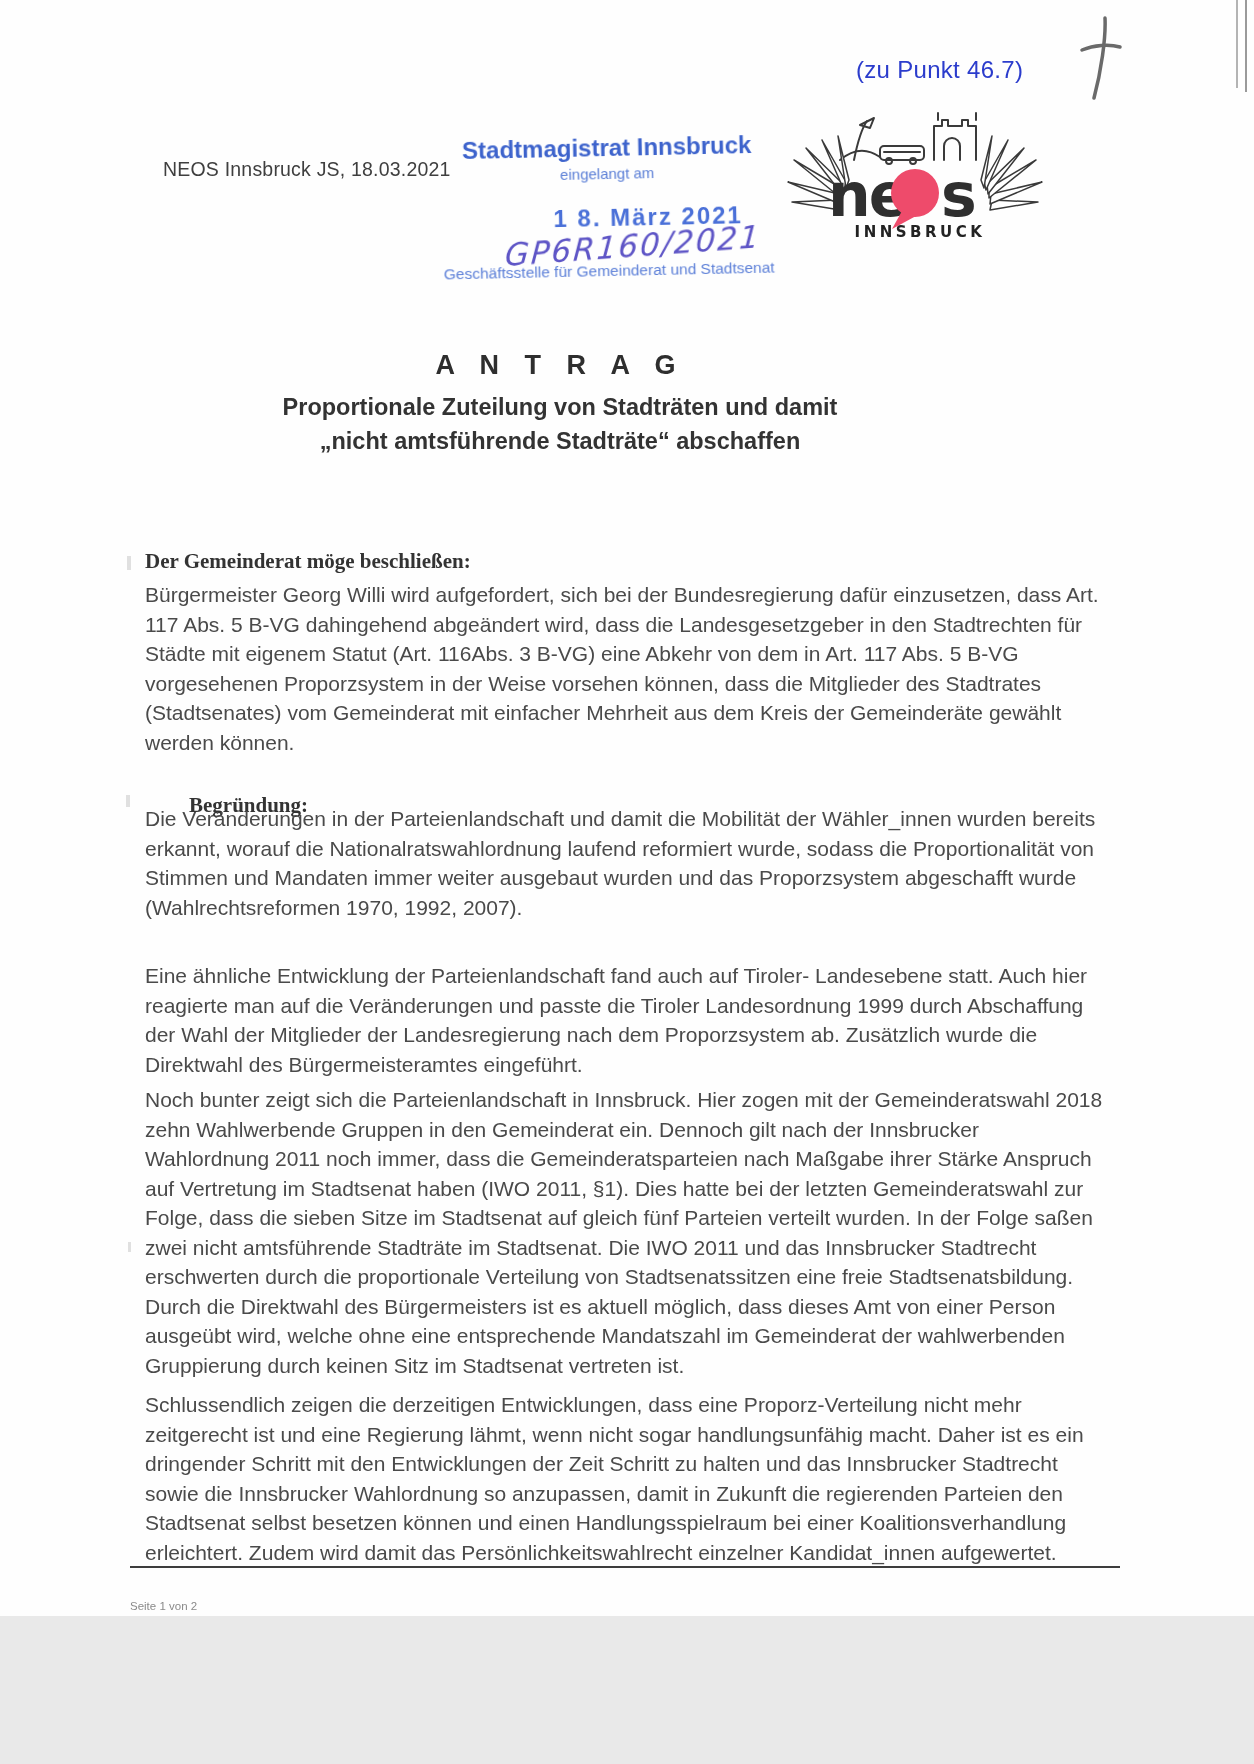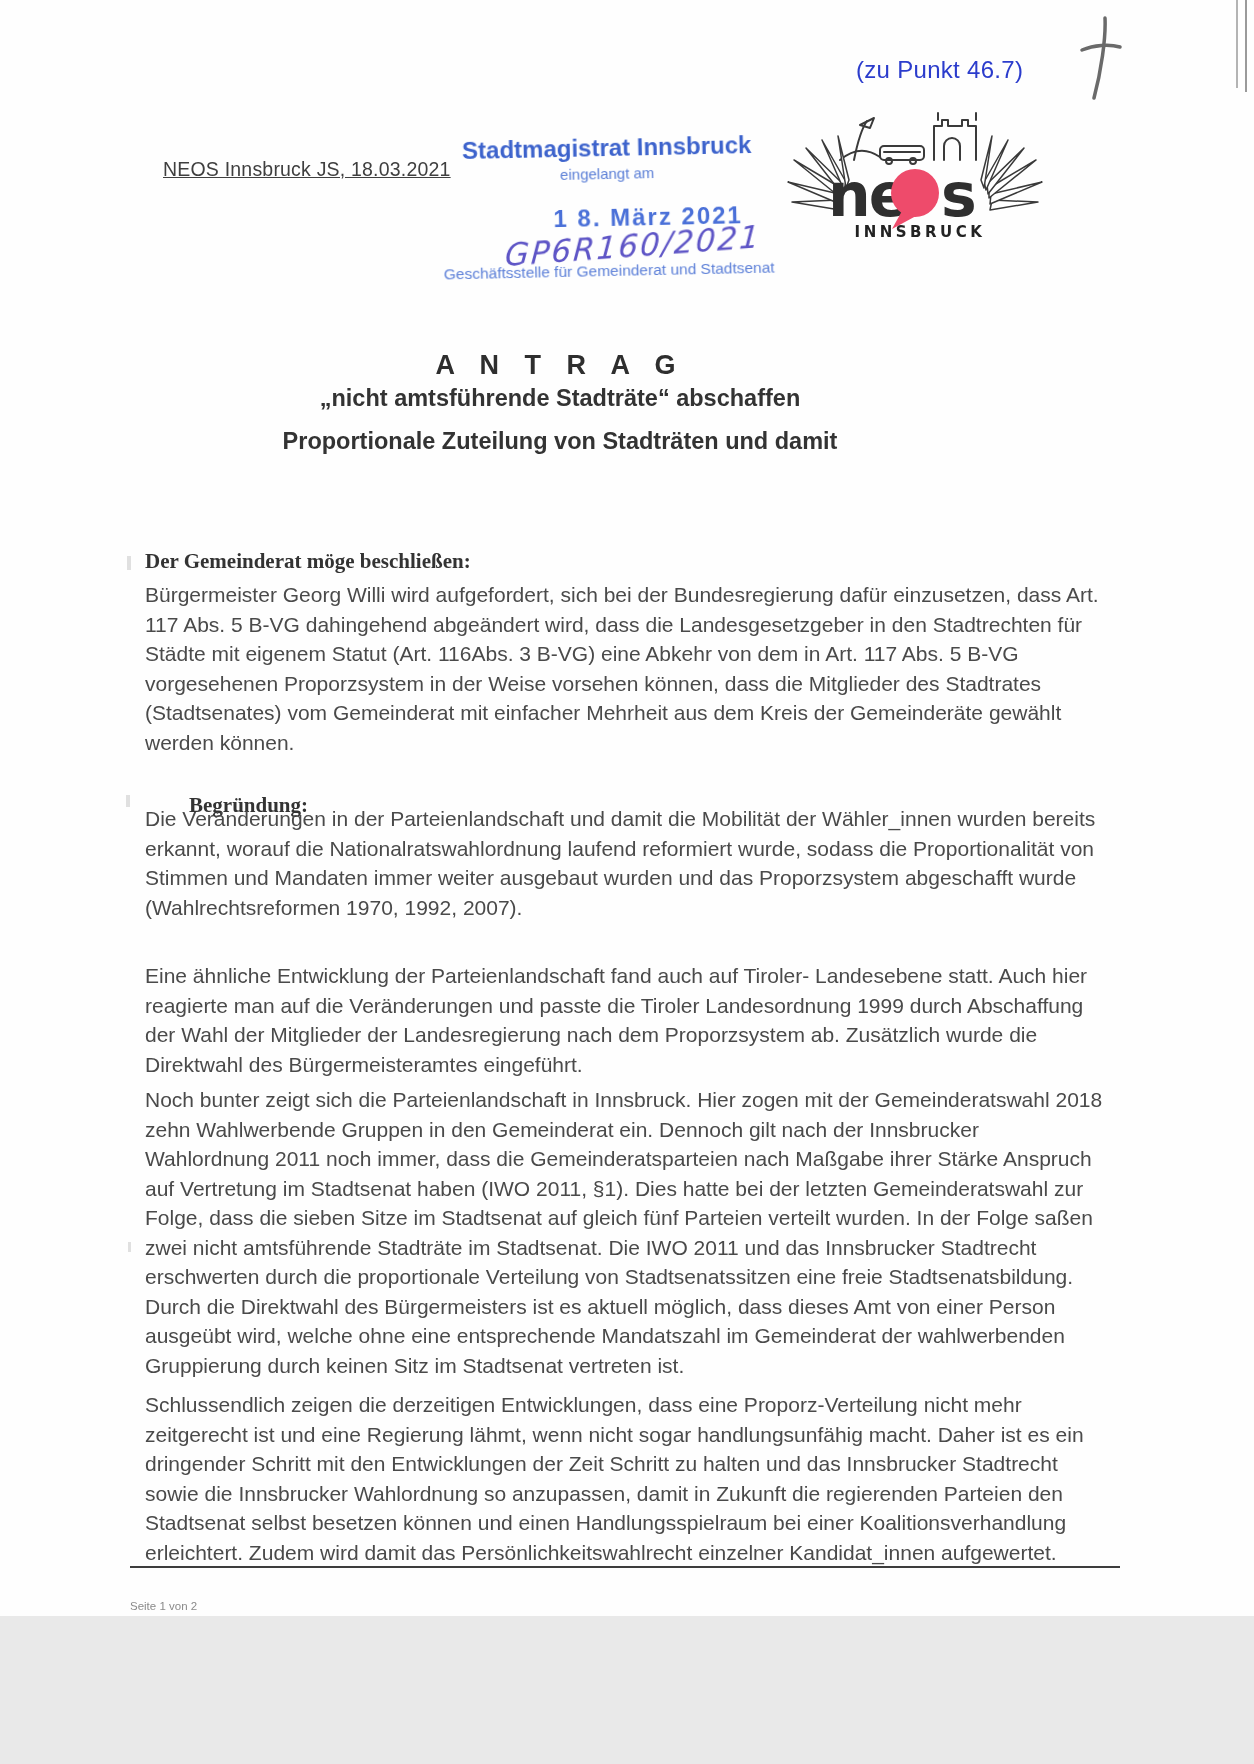--- a/index.html
+++ b/index.html
@@ -5,21 +5,21 @@
   html,body{margin:0;padding:0;background:#e9e9e9;}
   #page{
     position:relative;width:1254px;height:1616px;margin:0 auto;
     background:#fefefe;overflow:hidden;
     font-family:"Liberation Sans",sans-serif;color:#4a4a4a;
   }
   
   .ref-note{position:absolute;left:856px;top:56px;font-size:24px;color:#2b3ccc;letter-spacing:.3px;}
   .mark7{position:absolute;left:1078px;top:14px;}
   
-  .sender{position:absolute;left:163px;top:158px;font-size:19.5px;color:#3f3f3f;letter-spacing:.2px;text-decoration:underline;}
+  .sender{position:absolute;left:163px;top:158px;font-size:19.5px;color:#3f3f3f;letter-spacing:.2px;}
   .stamp{position:absolute;left:438px;top:134px;width:340px;height:150px;text-align:center;
          transform:rotate(-1.2deg);filter:blur(.35px);}
   .stamp .authority{position:absolute;top:0;left:0;right:0;font-size:24px;font-weight:700;color:#3d63cc;}
   .stamp .received{position:absolute;top:31px;left:0;right:0;font-size:15px;color:#5a7ed6;}
   .stamp .sdate{position:absolute;top:70px;left:40px;right:-40px;font-size:24px;font-weight:700;
                 letter-spacing:2px;color:#4a70d8;}
   .stamp .regnum{position:absolute;top:94px;left:66px;font-size:31px;font-style:italic;
                  font-family:"DejaVu Sans",sans-serif;color:#5e55c6;letter-spacing:2px;
                  transform:rotate(-3deg) skewX(-8deg);white-space:nowrap;filter:none;}
   .stamp .office{position:absolute;top:128px;left:-10px;right:-10px;font-size:15.5px;color:#5d80d8;}
@@ -119,22 +119,22 @@
           <path d="M118,101 L108,119 L132,106 Z" fill="#ee4b6b" stroke="none"></path>
         </g>
         <text x="157" y="106" font-size="60">s</text>
         <text x="136" y="127" font-size="15" letter-spacing="3.5" text-anchor="middle" fill="#222222">INNSBRUCK</text>
       </g>
     </svg>
   </div>
 
   <div class="title-block">
     <div class="h1">A N T R A G</div>
+    <div class="sub">Proportionale Zuteilung von Stadträten und damit</div>
     <div class="sub" style="margin-top:0;">„nicht amtsführende Stadträte“ abschaffen</div>
-    <div class="sub">Proportionale Zuteilung von Stadträten und damit</div>
   </div>
 
   <div class="sec-head" style="top:549px;">Der Gemeinderat möge beschließen:</div>
   <div class="para" style="top:580px;">Bürgermeister Georg Willi wird aufgefordert, sich bei der Bundesregierung dafür einzusetzen, dass Art. 117 Abs. 5 B-VG dahingehend abgeändert wird, dass die Landesgesetzgeber in den Stadtrechten für Städte mit eigenem Statut (Art. 116Abs. 3 B-VG) eine Abkehr von dem in Art. 117 Abs. 5 B-VG vorgesehenen Proporzsystem in der Weise vorsehen können, dass die Mitglieder des Stadtrates (Stadtsenates) vom Gemeinderat mit einfacher Mehrheit aus dem Kreis der Gemeinderäte gewählt werden können.</div>
 
   <div class="sec-head" style="top:793px;margin-left:44px;">Begründung:</div>
   <div class="para" style="top:804px;">Die Veränderungen in der Parteienlandschaft und damit die Mobilität der Wähler_innen wurden bereits erkannt, worauf die Nationalratswahlordnung laufend reformiert wurde, sodass die Proportionalität von Stimmen und Mandaten immer weiter ausgebaut wurden und das Proporzsystem abgeschafft wurde (Wahlrechtsreformen 1970, 1992, 2007).</div>
   <div class="para" style="top:953px;margin-top:8px;">Eine ähnliche Entwicklung der Parteienlandschaft fand auch auf Tiroler- Landesebene statt. Auch hier reagierte man auf die Veränderungen und passte die Tiroler Landesordnung 1999 durch Abschaffung der Wahl der Mitglieder der Landesregierung nach dem Proporzsystem ab. Zusätzlich wurde die Direktwahl des Bürgermeisteramtes eingeführt.</div>
   <div class="para" style="top:1085px;">Noch bunter zeigt sich die Parteienlandschaft in Innsbruck. Hier zogen mit der Gemeinderatswahl 2018 zehn Wahlwerbende Gruppen in den Gemeinderat ein. Dennoch gilt nach der Innsbrucker Wahlordnung 2011 noch immer, dass die Gemeinderatsparteien nach Maßgabe ihrer Stärke Anspruch auf Vertretung im Stadtsenat haben (IWO 2011, §1). Dies hatte bei der letzten Gemeinderatswahl zur Folge, dass die sieben Sitze im Stadtsenat auf gleich fünf Parteien verteilt wurden. In der Folge saßen zwei nicht amtsführende Stadträte im Stadtsenat. Die IWO 2011 und das Innsbrucker Stadtrecht erschwerten durch die proportionale Verteilung von Stadtsenatssitzen eine freie Stadtsenatsbildung. Durch die Direktwahl des Bürgermeisters ist es aktuell möglich, dass dieses Amt von einer Person ausgeübt wird, welche ohne eine entsprechende Mandatszahl im Gemeinderat der wahlwerbenden Gruppierung durch keinen Sitz im Stadtsenat vertreten ist.</div>
   <div class="para" style="top:1390px;">Schlussendlich zeigen die derzeitigen Entwicklungen, dass eine Proporz-Verteilung nicht mehr zeitgerecht ist und eine Regierung lähmt, wenn nicht sogar handlungsunfähig macht. Daher ist es ein dringender Schritt mit den Entwicklungen der Zeit Schritt zu halten und das Innsbrucker Stadtrecht sowie die Innsbrucker Wahlordnung so anzupassen, damit in Zukunft die regierenden Parteien den Stadtsenat selbst besetzen können und einen Handlungsspielraum bei einer Koalitionsverhandlung erleichtert. Zudem wird damit das Persönlichkeitswahlrecht einzelner Kandidat_innen aufgewertet.</div>

